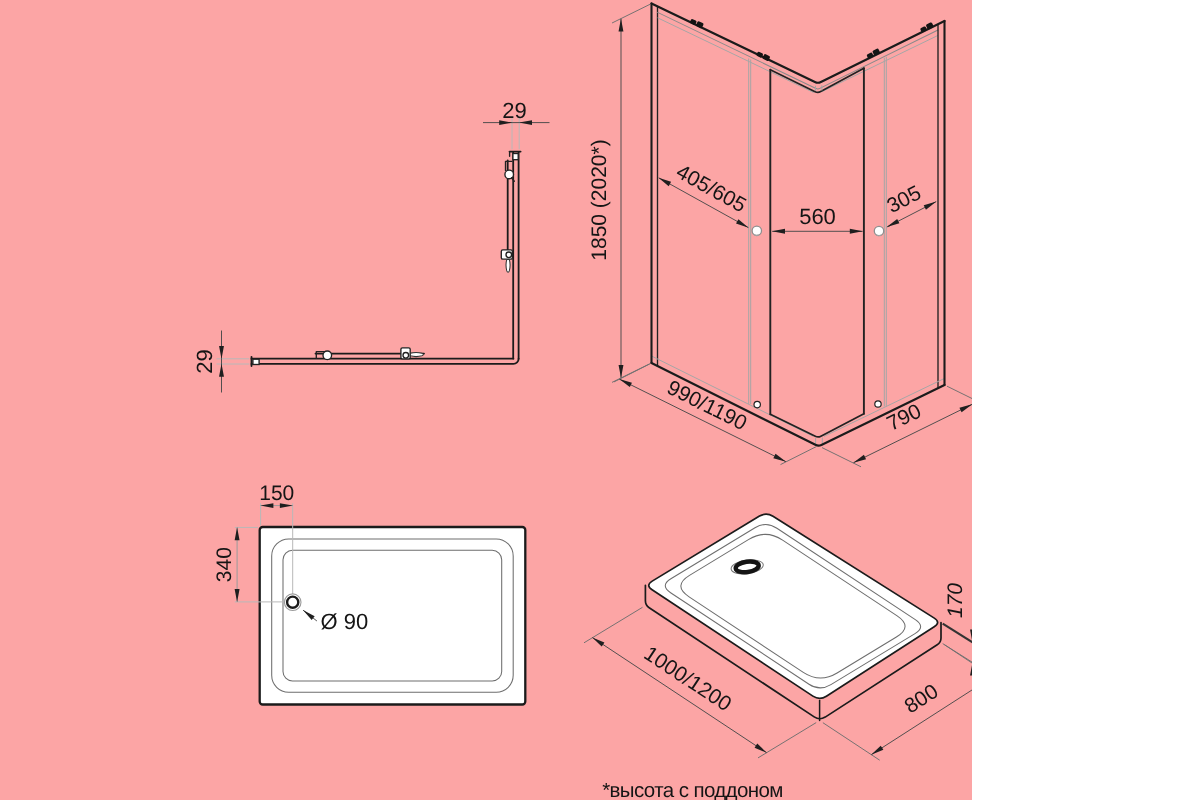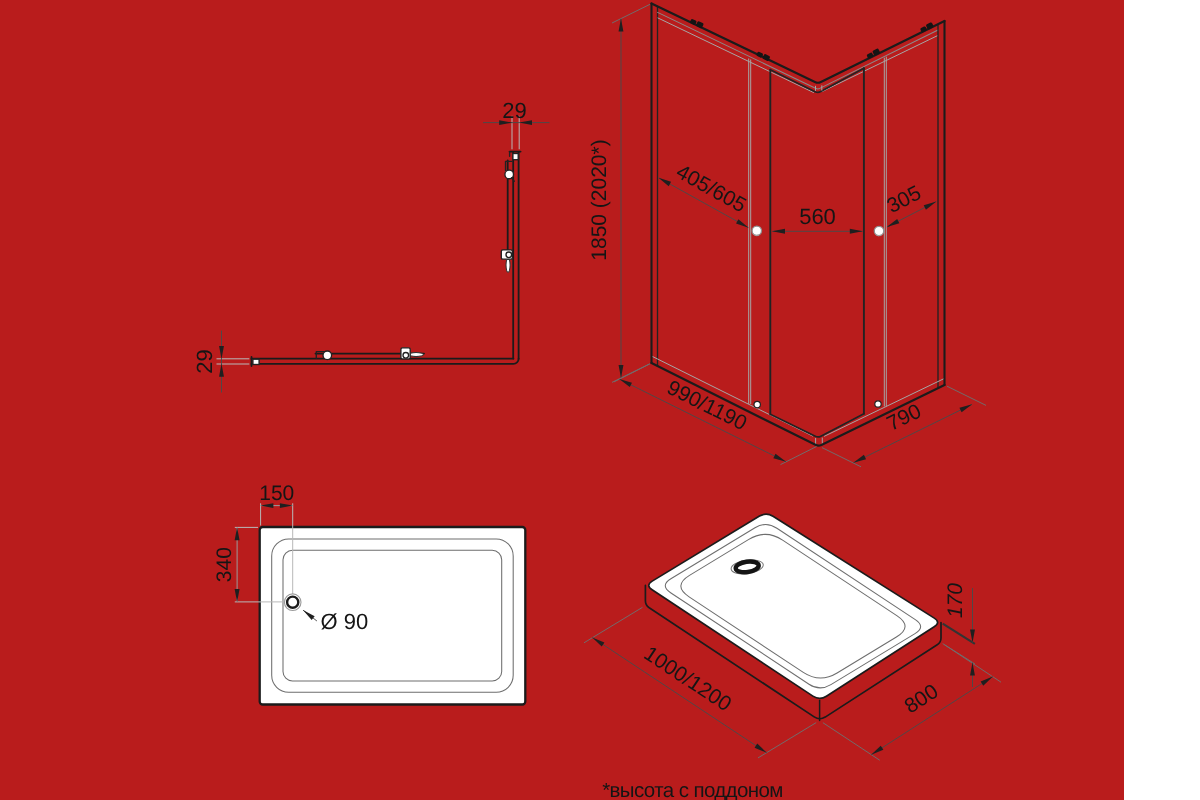--- a/index.html
+++ b/index.html
@@ -1,16 +1,16 @@
 <!DOCTYPE html>
 <html><head>
 <meta charset="utf-8">
 <style>
   html,body{margin:0;padding:0;background:#ffffff;}
-  .page{position:relative;width:1124px;height:800px;background:#b91c1c;overflow:hidden;
+  .page{position:relative;width:972px;height:800px;background:#fca5a5;overflow:hidden;
         font-family:"Liberation Sans","DejaVu Sans",sans-serif;}
   svg{filter:opacity(0.999);}
   svg text{fill:#151515;font-family:"Liberation Sans","DejaVu Sans",sans-serif;text-rendering:geometricPrecision;}
   .dimtxt{font-size:21px;}
   .dimtxt-big{font-size:22px;}
   .captxt{font-size:20.5px;letter-spacing:-0.6px;}
   .it{font-style:italic;}
   
   .lnA{stroke:#1b1b1b;stroke-width:2.3;fill:none;stroke-linecap:round;}
   .lnB{stroke:#1b1b1b;stroke-width:1.8;fill:none;stroke-linecap:round;}

